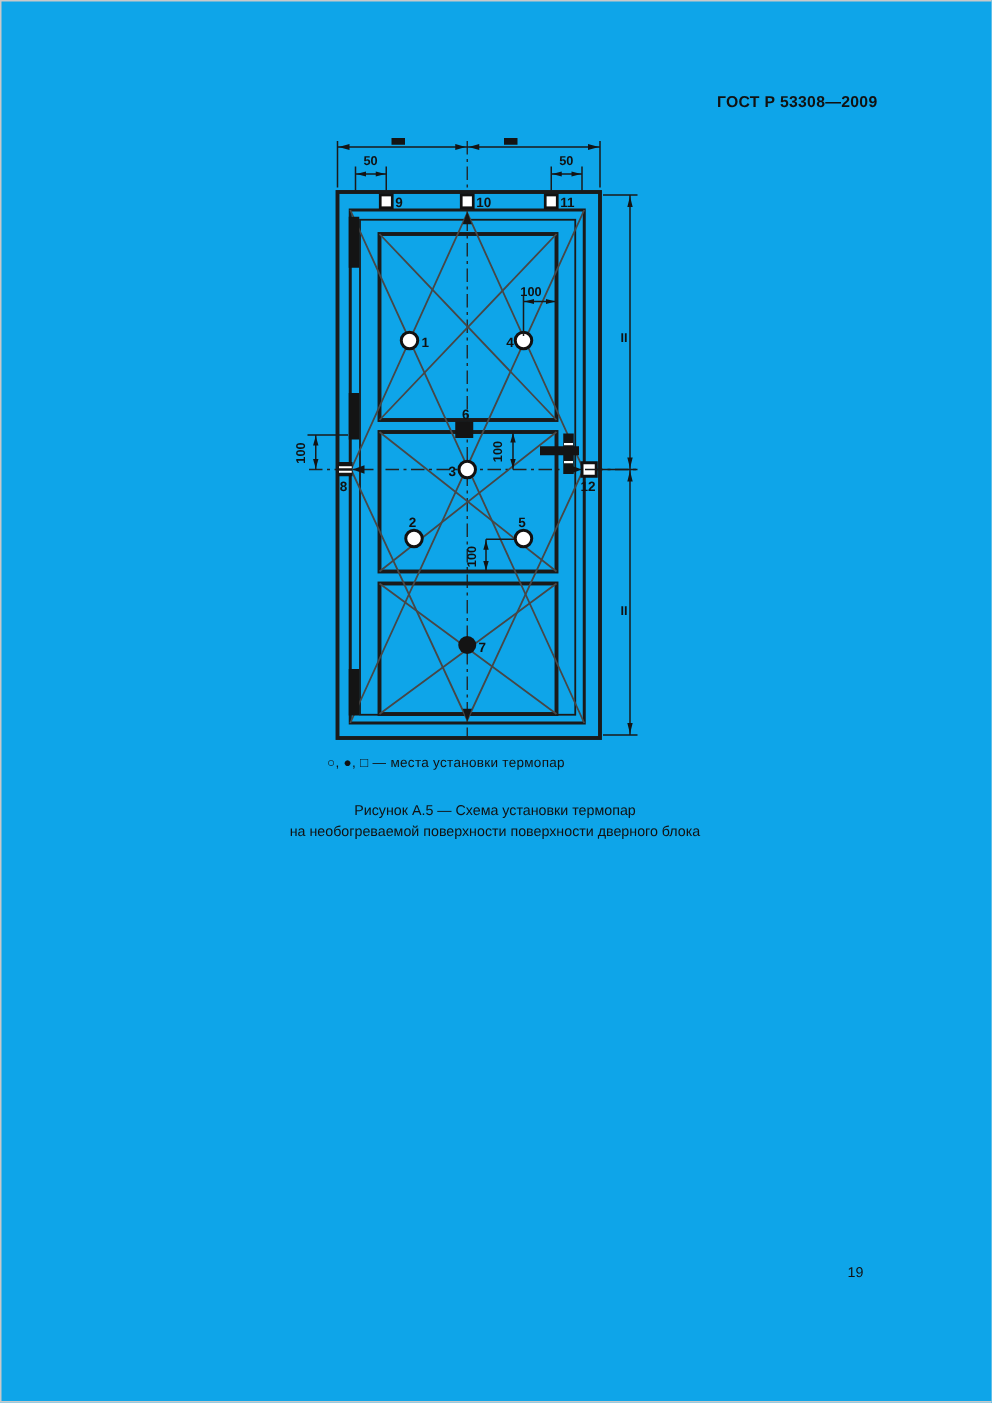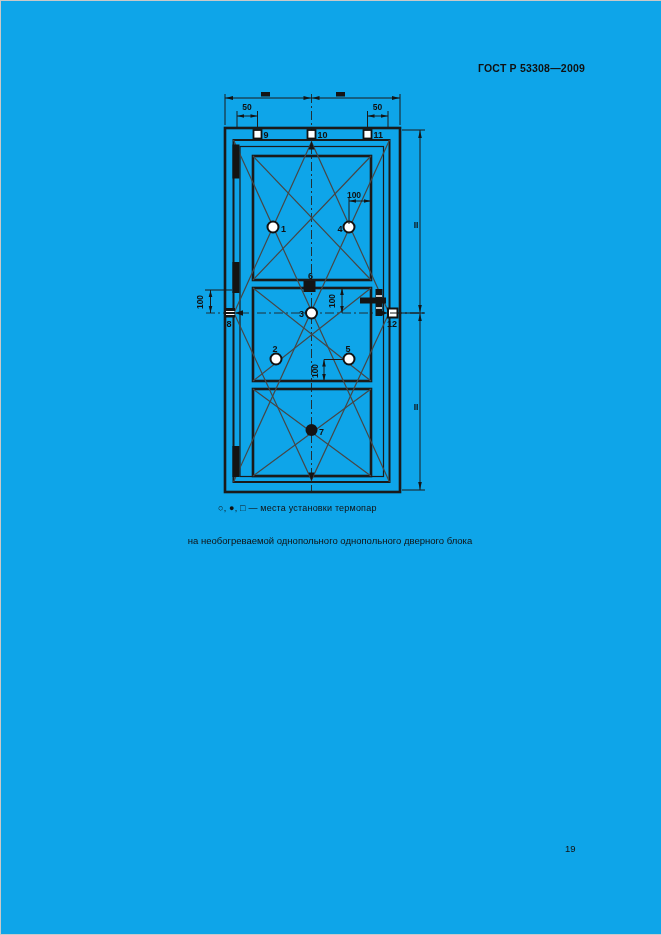--- a/index.html
+++ b/index.html
@@ -164,17 +164,18 @@
       <path class="dim" d="M324 359.5 H343 M324 359.5 V381"></path>
       <polygon class="fillb" points="324,360.1 322.2,366.5 325.8,366.5"></polygon>
       <polygon class="fillb" points="324,380.4 322.2,374 325.8,374"></polygon>
       <text class="dimlbl" x="317.5" y="371" text-anchor="middle" transform="rotate(-90 317.5 371)">100</text>
     </g>
   </svg>
 
   <div class="legend-row">○, ●, □ — места установки термопар</div>
 
   <div class="caption">
-    <div>на необогреваемой однопольного однопольного дверного блока</div>
+    <div>Рисунок А.5 — Схема установки термопар</div>
+    <div>на необогреваемой поверхности поверхности дверного блока</div>
   </div>
 
   <div class="page-number">19</div>
 </div>
 
 </body></html>

